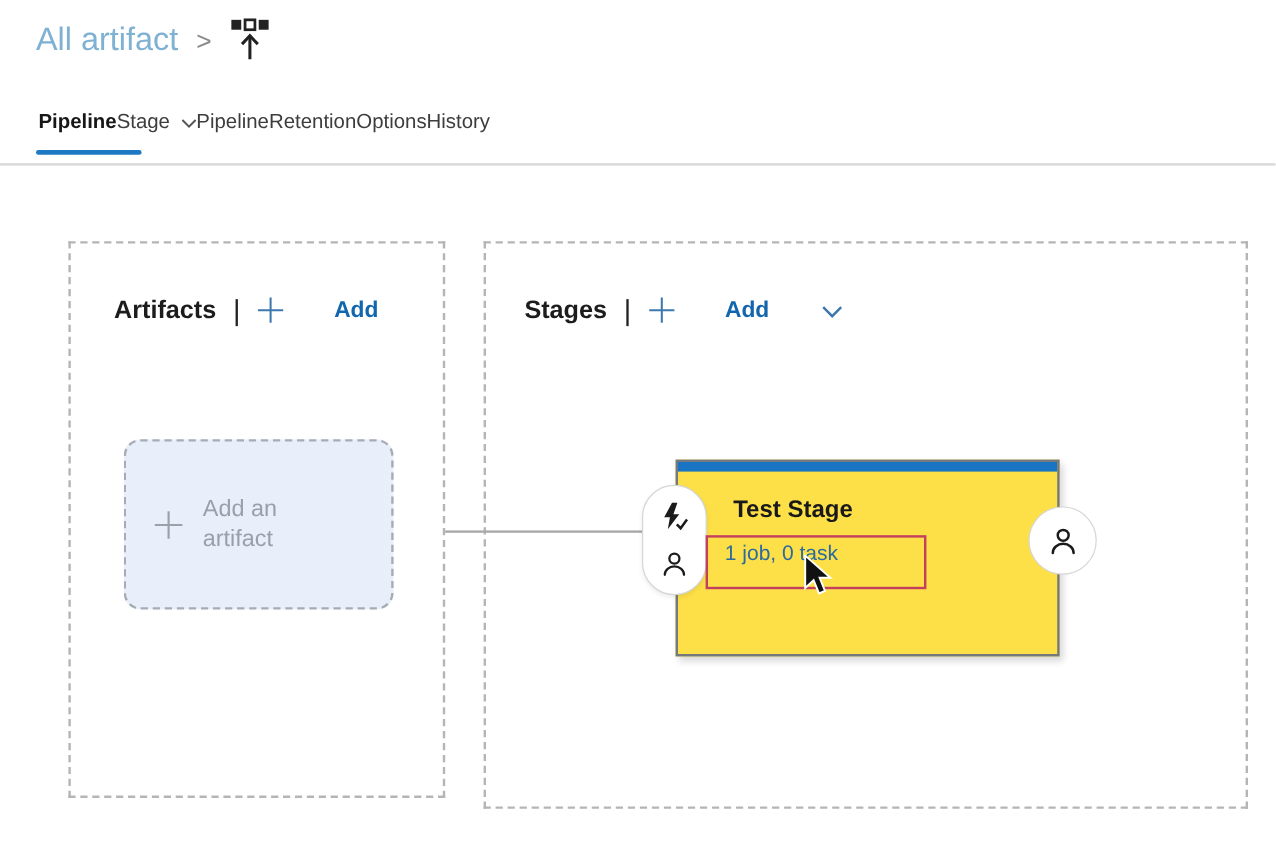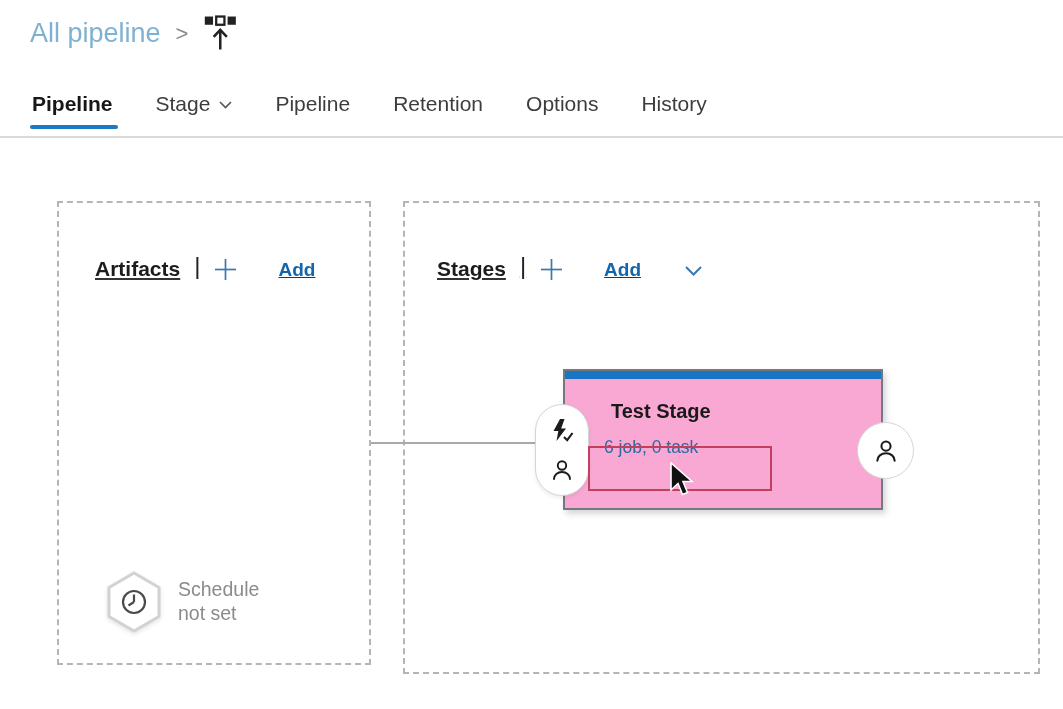--- a/index.html
+++ b/index.html
@@ -19,43 +19,43 @@
     white-space: nowrap;
   }
   .crumb-parent { font-size: 27px; color: #7fb1d3; cursor: pointer; }
   .crumb-sep { font-size: 22px; color: #8a8a8a; position: relative; top: 1px; }
   .release-icon { width: 34px; height: 38px; position: relative; top: 2px; }
   .page-title { font-size: 28px; color: #333333; letter-spacing: 0.3px; }
 
   
   .tabbar {
     position: absolute; left: 32px; top: 92px;
-    display: flex; align-items: center; gap: 43px;
-    font-size: 21px; color: #3d3d3d;
+    display: flex; align-items: center; 
+    font-size: 17px; color: #3d3d3d;
   }
   .tab { cursor: pointer; display: flex; align-items: center; }
   .tab.active { font-weight: 700; color: #171717; }
   .tab .chev { margin-left: 9px; position: relative; top: 1px; }
   .tab-underline {
     position: absolute; left: 30px; top: 125px;
     width: 88px; height: 4px; background: #1e79c4; border-radius: 2px;
   }
   .tab-separator {
     position: absolute; left: 0; top: 136px;
     width: 1063px; height: 2px; background: #d9d9d9;
   }
 
   
   .panel { position: absolute; border: 2px dashed #b5b5b5; background: transparent; }
   .panel.artifacts { left: 57px; top: 201px; width: 314px; height: 464px; }
   .panel.stages    { left: 403px; top: 201px; width: 637px; height: 473px; }
 
   .panel-header {
-    position: absolute; display: flex; align-items: flex-end;
-    height: 34px; white-space: nowrap; text-decoration: underline;
+    position: absolute; display: flex; align-items: flex-start;
+    height: 34px; white-space: nowrap;
   }
   .panel-header.ah { left: 36px; top: 44px; }
   .panel-header.sh { left: 32px; top: 44px; }
   .panel-title { font-size: 21px; font-weight: 700; color: #1c1c1c; }
   .pipe { font-size: 24px; color: #222; margin: 0 14px; font-weight: 400; position: relative; top: -1px; }
   .add-link { display: flex; align-items: center; cursor: pointer; gap: 32px; }
   .add-label { font-size: 19px; font-weight: 700; color: #1166ad; margin-left: 9px; }
   .add-chev { margin-left: 12px; position: relative; top: 1px; }
 
   
@@ -77,22 +77,22 @@
   .schedule-label {
     margin-left: 17px; width: 110px;
     font-size: 19.5px; color: #8b8b8b; line-height: 1.22;
   }
 
   
   .connector { position: absolute; left: 371px; top: 442px; width: 175px; height: 2px; background: #a9a9a9; }
 
   
   .stage-card {
-    position: absolute; left: 563px; top: 369px; width: 320px; height: 141px;
-    background: #f9a8d4; border: 2px solid #73797e;
+    position: absolute; left: 563px; top: 383px; width: 320px; height: 164px;
+    background: #fde047; border: 2px solid #73797e;
     box-shadow: 3px 4px 6px rgba(0,0,0,0.16);
     cursor: pointer; z-index: 2;
   }
   .stage-topbar { width: 100%; height: 8px; background: #1a74c4; }
   .stage-name { position: absolute; left: 46px; top: 29px; font-size: 20px; font-weight: 700; color: #191919; }
   .stage-summary { position: absolute; left: 39px; top: 66px; font-size: 17.5px; color: #2c6aa0; cursor: pointer; }
 
   .annotation-box {
     position: absolute; left: 588px; top: 446px; width: 184px; height: 45px;
     border: 2.5px solid #c33f5e; z-index: 6; pointer-events: none;
@@ -110,21 +110,21 @@
     display: flex; align-items: center; justify-content: center;
     z-index: 4; cursor: pointer;
   }
 
   .cursor { position: absolute; left: 669px; top: 462px; z-index: 10; pointer-events: none; }
 </style>
 </head>
 <body>
 
 <div class="breadcrumb">
-  <span class="crumb-parent">All pipeline</span>
+  <span class="crumb-parent">All artifact</span>
   <span class="crumb-sep">&gt;</span>
   <span>
     <svg class="release-icon" viewBox="0 0 26 30">
       <rect x="1" y="2" width="6.5" height="6.5" fill="#222"></rect>
       <rect x="10" y="2" width="6.5" height="6.5" fill="none" stroke="#222" stroke-width="1.8"></rect>
       <rect x="19" y="2" width="6.5" height="6.5" fill="#222"></rect>
       <line x1="13.2" y1="13" x2="13.2" y2="28" stroke="#222" stroke-width="2"></line>
       <polyline points="8,18 13.2,12.5 18.4,18" fill="none" stroke="#222" stroke-width="2"></polyline>
     </svg>
   </span>
@@ -162,30 +162,28 @@
     <span class="pipe">|</span>
     <span class="add-link">
       <svg width="23" height="23" viewBox="0 0 23 23">
         <line x1="11.5" y1="1" x2="11.5" y2="22" stroke="#3c77ae" stroke-width="1.7"></line>
         <line x1="1" y1="11.5" x2="22" y2="11.5" stroke="#3c77ae" stroke-width="1.7"></line>
       </svg>
       <span class="add-label">Add</span>
     </span>
   </div>
 
-
-  <div class="schedule">
-    <svg class="hexagon" width="54" height="62" viewBox="0 0 54 62">
-      <polygon points="27,2 52,16.5 52,45.5 27,60 2,45.5 2,16.5" fill="#ffffff" stroke="#d2d2d2" stroke-width="3"></polygon>
-      <circle cx="27" cy="31" r="11" fill="none" stroke="#4a4a4a" stroke-width="2.2"></circle>
-      <line x1="27" y1="31" x2="27" y2="23.5" stroke="#4a4a4a" stroke-width="2.2"></line>
-      <line x1="27" y1="31" x2="21.5" y2="34.5" stroke="#4a4a4a" stroke-width="2.2"></line>
+  <div class="artifact-box">
+    <svg width="27" height="27" viewBox="0 0 27 27">
+      <line x1="13.5" y1="2" x2="13.5" y2="25" stroke="#9aa1a9" stroke-width="1.8"></line>
+      <line x1="2" y1="13.5" x2="25" y2="13.5" stroke="#9aa1a9" stroke-width="1.8"></line>
     </svg>
-    <span class="schedule-label">Schedule not set</span>
+    <span class="artifact-box-label">Add an artifact</span>
   </div>
+
 </div>
 
 <div class="panel stages">
   <div class="panel-header sh">
     <span class="panel-title">Stages</span>
     <span class="pipe">|</span>
     <span class="add-link">
       <svg width="23" height="23" viewBox="0 0 23 23">
         <line x1="11.5" y1="1" x2="11.5" y2="22" stroke="#3c77ae" stroke-width="1.7"></line>
         <line x1="1" y1="11.5" x2="22" y2="11.5" stroke="#3c77ae" stroke-width="1.7"></line>
@@ -196,21 +194,21 @@
       </svg>
     </span>
   </div>
 </div>
 
 <div class="connector"></div>
 
 <div class="stage-card">
   <div class="stage-topbar"></div>
   <span class="stage-name">Test Stage</span>
-  <span class="stage-summary">6 job, 0 task</span>
+  <span class="stage-summary">1 job, 0 task</span>
 </div>
 
 <div class="pre-deploy-pill">
   <svg width="25" height="27" viewBox="0 0 25 27">
     <path d="M10 1 L3.5 13 h4.8 L6.5 23 L16 10.5 h-4.8 L14.5 1 Z" fill="#1b1b1b"></path>
     <path d="M14 19 l3.2 3.2 L22.5 15" fill="none" stroke="#1b1b1b" stroke-width="2.1"></path>
   </svg>
   <svg width="24" height="24" viewBox="0 0 24 24">
     <circle cx="12" cy="7.5" r="4.2" fill="none" stroke="#1b1b1b" stroke-width="1.9"></circle>
     <path d="M4 21 a8 7 0 0 1 16 0" fill="none" stroke="#1b1b1b" stroke-width="1.9" stroke-linecap="round"></path>

